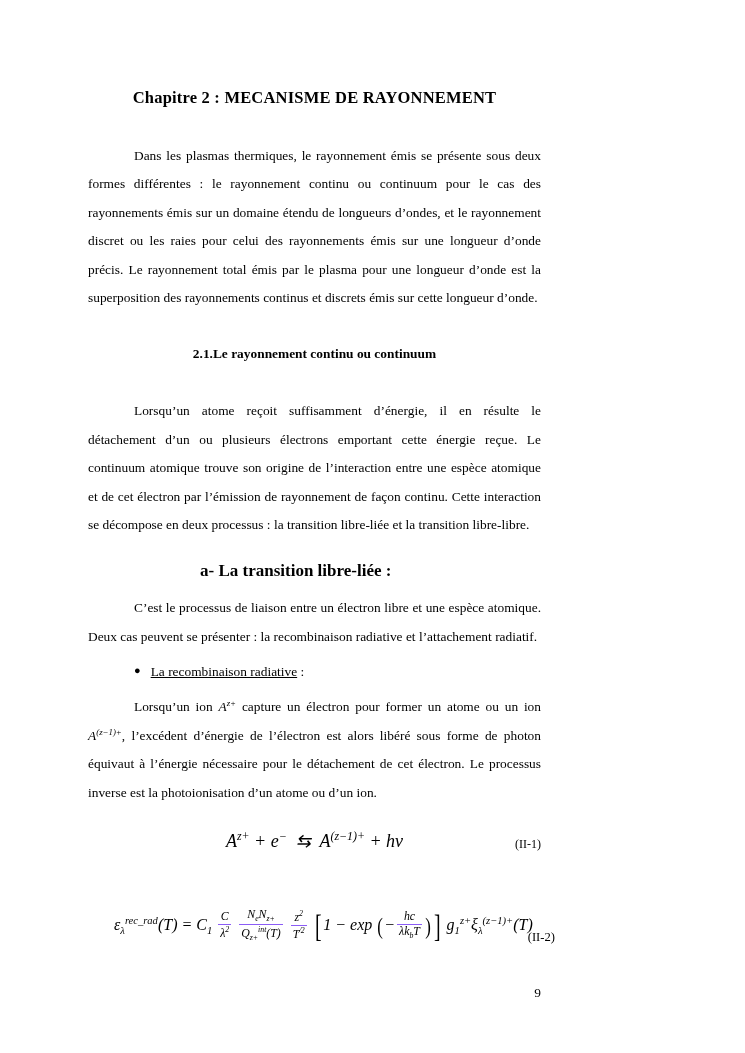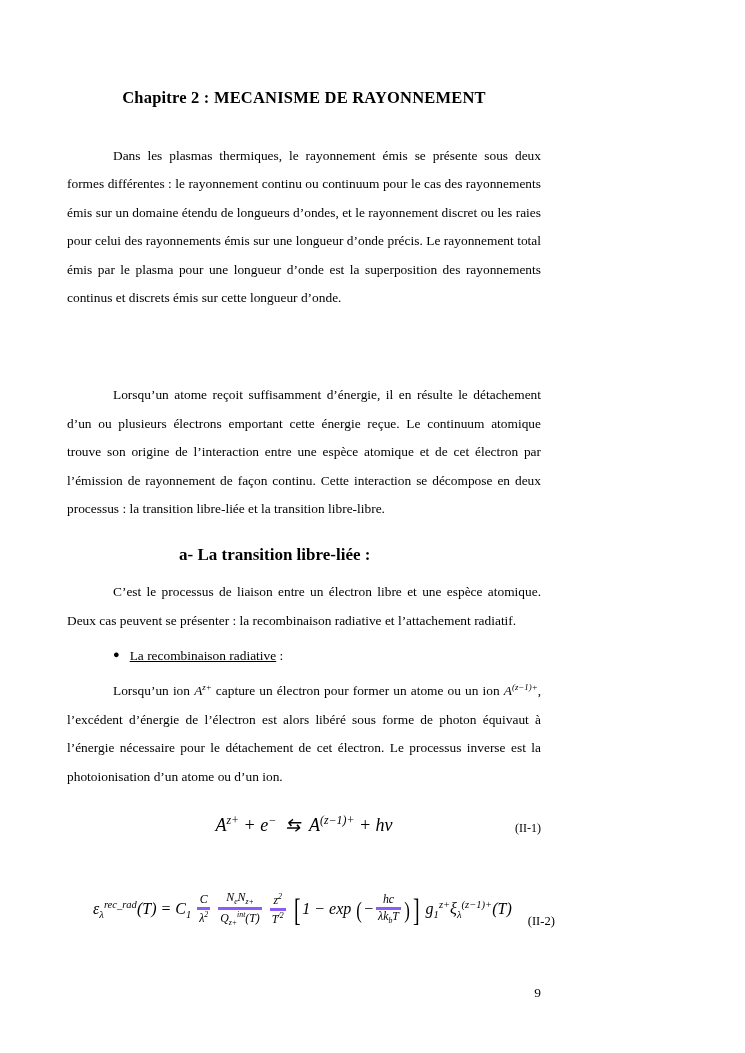--- a/index.html
+++ b/index.html
@@ -12,21 +12,21 @@
     height: 1053px;
     font-family: "Liberation Serif", serif;
     color: #000000;
     position: relative;
     overflow: hidden;
   }
   .page {
     width: 629px;
     height: 1053px;
     box-sizing: border-box;
-    padding: 70px 88px 40px 67px;
+    padding: 70px 88px 40px 88px;
     position: relative;
   }
   .chapter-title {
     text-align: center;
     font-weight: bold;
     font-size: 16.5px;
     letter-spacing: 0.2px;
     margin-top: 18px;
     margin-bottom: 0;
   }
@@ -122,21 +122,21 @@
     flex-direction: column;
     vertical-align: middle;
     text-align: center;
     font-size: 0.74em;
     line-height: 1.15;
     margin: 0 2px;
     position: relative;
     top: -0.12em;
   }
   .frac .num { padding: 0 2px; }
-  .frac .den { padding: 0 2px; border-top: 3px solid #8b5cf6; }
+  .frac .den { padding: 0 2px; border-top: 1px solid #8b5cf6; }
   sup.s, sub.s { font-size: 0.66em; font-style: italic; }
   .upright { font-style: normal; }
   .big-bracket {
     font-size: 2.0em;
     font-style: normal;
     vertical-align: middle;
     display: inline-block;
     transform: scaleX(0.62);
   }
   .paren-big {
@@ -159,20 +159,21 @@
 <div class="page">
 
   <h1 class="chapter-title">Chapitre 2 : MECANISME DE RAYONNEMENT</h1>
 
   <div class="spacer-lg"></div>
 
   <p class="body indent">Dans les plasmas thermiques, le rayonnement émis se présente sous deux formes différentes : le rayonnement continu ou continuum pour le cas des rayonnements émis sur un domaine étendu de longueurs d’ondes, et le rayonnement discret ou les raies pour celui des rayonnements émis sur une longueur d’onde précis. Le rayonnement total émis par le plasma pour une longueur d’onde est la superposition des rayonnements continus et discrets émis sur cette longueur d’onde.</p>
 
   <div class="spacer-lg"></div>
 
+  <h2 class="heading-2">2.1.Le rayonnement continu ou continuum</h2>
 
   <div class="spacer-md"></div>
 
 
   <div class="spacer-sm"></div>
 
   <p class="body indent">Lorsqu’un atome reçoit suffisamment d’énergie, il en résulte le détachement d’un ou plusieurs électrons emportant cette énergie reçue. Le continuum atomique trouve son origine de l’interaction entre une espèce atomique et de cet électron par l’émission de rayonnement de façon continu. Cette interaction se décompose en deux processus : la transition libre-liée et la transition libre-libre.</p>
 
   <div class="spacer-md"></div>
 

